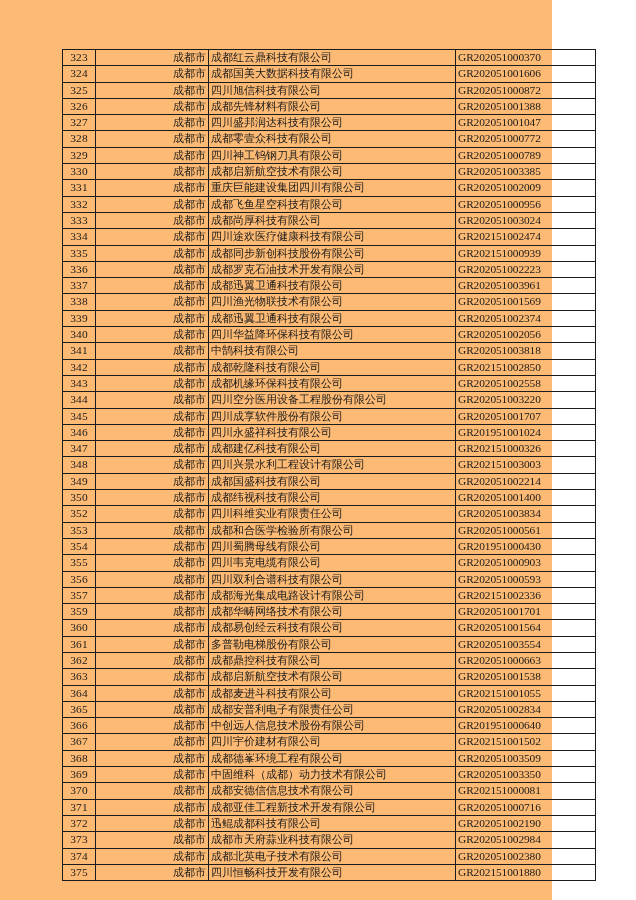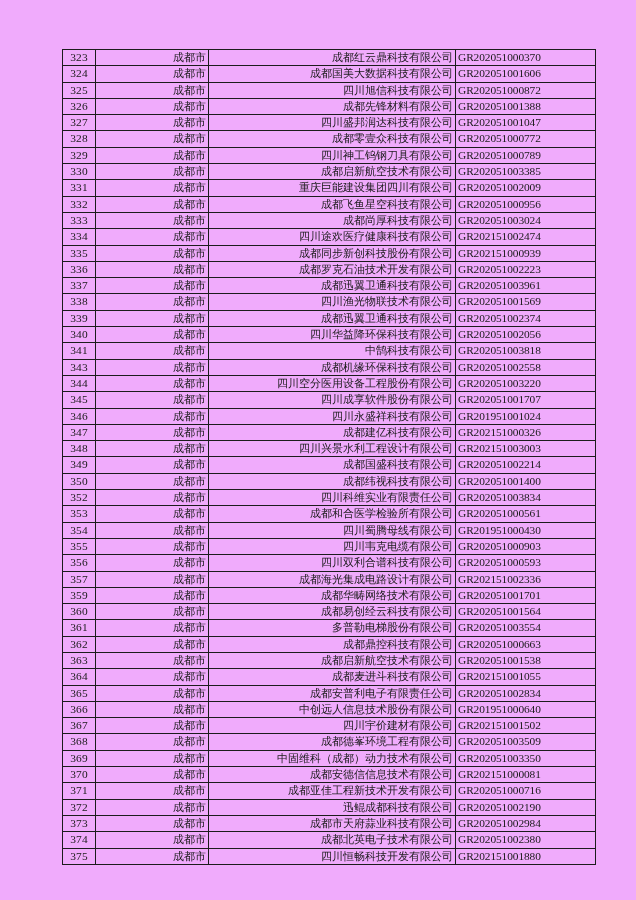--- a/index.html
+++ b/index.html
@@ -10,23 +10,23 @@
   }
   body {
     width: 636px;
     height: 900px;
     font-family: "Liberation Serif", "DejaVu Serif", serif;
     color: #1a1a1a;
     overflow: hidden;
   }
   .page {
     position: relative;
-    width: 636px;
+    width: 552px;
     height: 900px;
-    background: #f0abfc;
+    background: #fdba74;
   }
   .table-wrap {
     position: absolute;
     left: 62px;
     top: 49px;
     width: 513px;
   }
   table.grid {
     border-collapse: collapse;
     width: 513px;
@@ -48,21 +48,21 @@
     font-family: "Liberation Serif", "DejaVu Serif", serif;
     letter-spacing: 0.2px;
   }
   td.c-city {
     width: 108px;
     text-align: right;
     padding-left: 5px;
   }
   td.c-name {
     width: 242px;
-    text-align: right;
+    text-align: left;
     padding-left: 5px;
     margin-left: 27px;
   }
   td.c-cert {
     width: 135px;
     text-align: left;
     padding-left: 3px;
     font-size: 10.8px;
     letter-spacing: -0.1px;
   }
@@ -186,20 +186,26 @@
             <td class="c-name"><span class="cn">四川华益降环保科技有限公司</span></td>
             <td class="c-cert">GR202051002056</td>
           </tr>
           <tr>
             <td class="c-index">341</td>
             <td class="c-city"><span class="cn">成都市</span></td>
             <td class="c-name"><span class="cn">中鹄科技有限公司</span></td>
             <td class="c-cert">GR202051003818</td>
           </tr>
           <tr>
+            <td class="c-index">342</td>
+            <td class="c-city"><span class="cn">成都市</span></td>
+            <td class="c-name"><span class="cn">成都乾隆科技有限公司</span></td>
+            <td class="c-cert">GR202151002850</td>
+          </tr>
+          <tr>
             <td class="c-index">343</td>
             <td class="c-city"><span class="cn">成都市</span></td>
             <td class="c-name"><span class="cn">成都机缘环保科技有限公司</span></td>
             <td class="c-cert">GR202051002558</td>
           </tr>
           <tr>
             <td class="c-index">344</td>
             <td class="c-city"><span class="cn">成都市</span></td>
             <td class="c-name"><span class="cn">四川空分医用设备工程股份有限公司</span></td>
             <td class="c-cert">GR202051003220</td>

